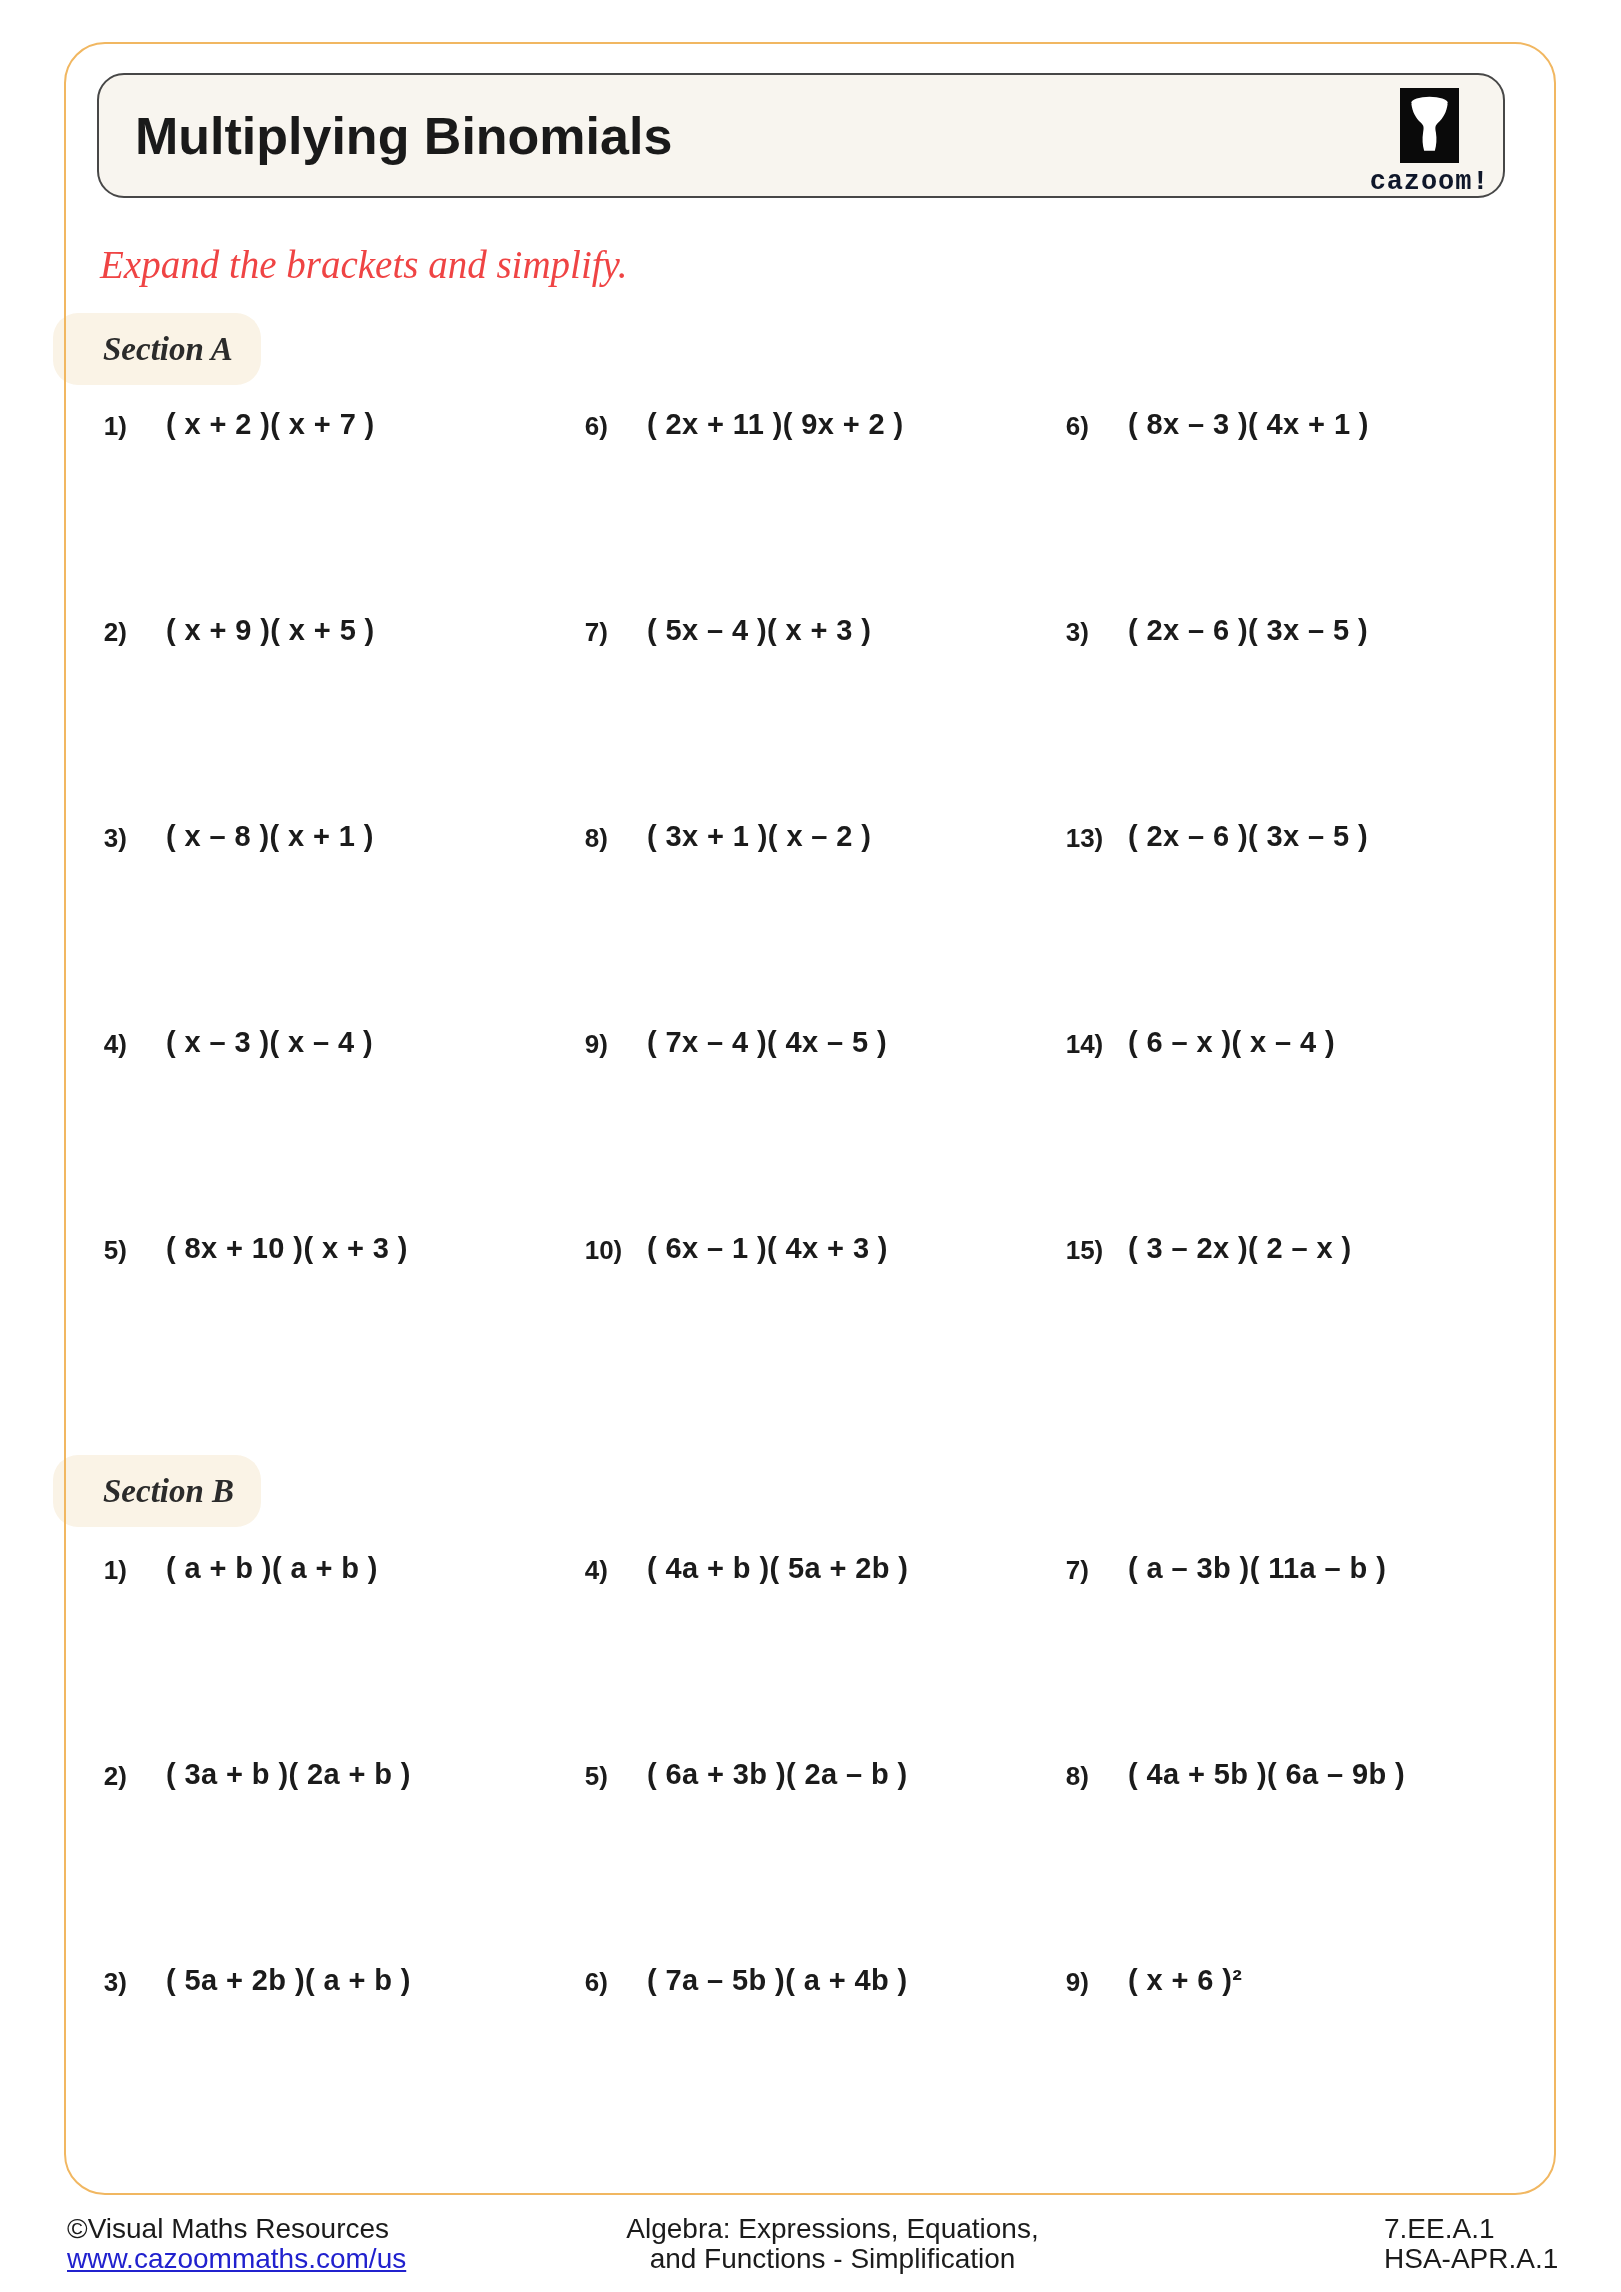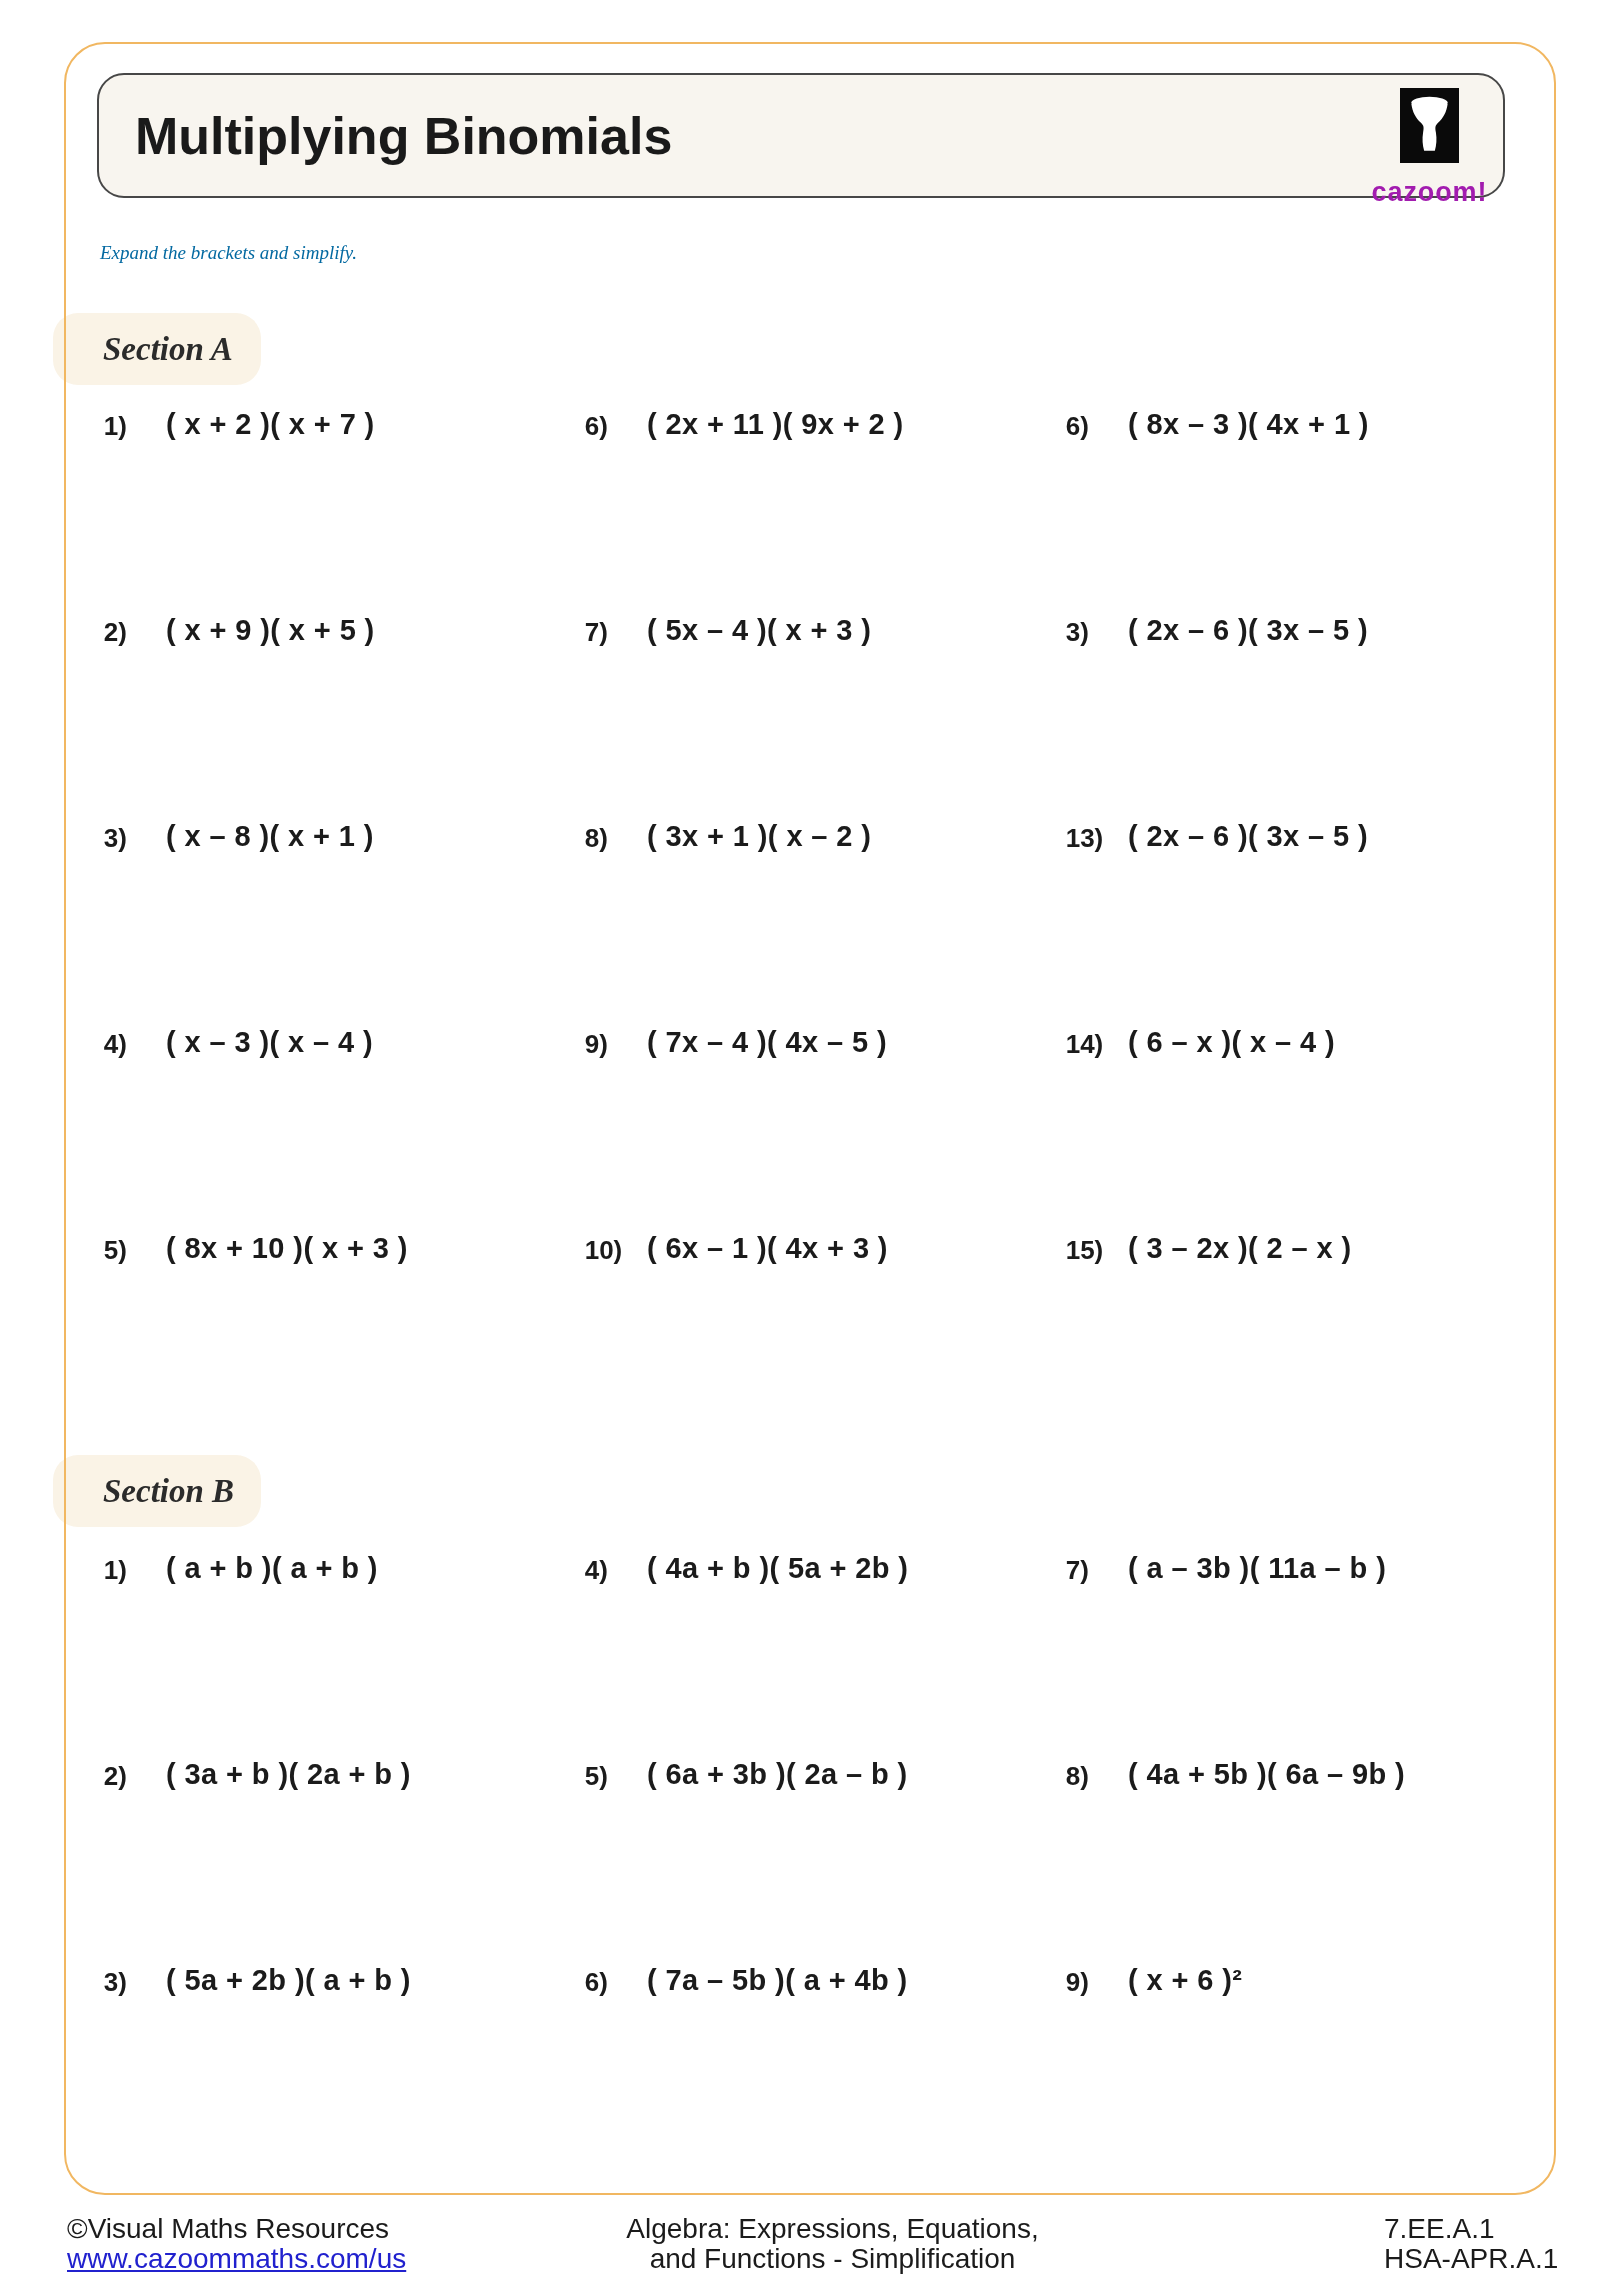--- a/index.html
+++ b/index.html
@@ -19,25 +19,25 @@
 
   .header-box{position:absolute;left:97px;top:73px;width:1408px;height:125px;
     background:var(--header-fill);border:2.7px solid var(--header-border);border-radius:27px;
     display:flex;align-items:center;z-index:1;}
   .title{font-size:52px;font-weight:bold;letter-spacing:0px;padding-left:36px;color:#1a1a1a;}
 
   .logo{position:absolute;right:12.5px;top:12.5px;width:122px;text-align:center;}
   .logo-square{width:59px;height:75px;background:#0a0a0a;margin:0 auto;
     display:flex;align-items:center;justify-content:center;}
   .logo-square svg{width:47px;height:64px;display:block;}
-  .logo-text{font-family:Liberation Sans, sans-serif;font-weight:bold;font-size:27px;
-    letter-spacing:0.9px;margin-top:14px;color:#a21caf;}
+  .logo-text{font-family:Liberation Mono, monospace;font-weight:bold;font-size:27px;
+    letter-spacing:0.9px;margin-top:4px;color:#0f172a;}
 
   .instruction{position:absolute;left:100px;top:242px;
-    font-family:"Liberation Serif",serif;font-style:italic;font-size:19px;color:#0369a1;}
+    font-family:"Liberation Serif",serif;font-style:italic;font-size:39px;color:#ef4444;}
 
   .badge{position:absolute;left:53px;width:208px;height:72px;
     background:var(--badge-fill);border-radius:25px;z-index:1;}
   .badge-label{font-family:"Liberation Serif",serif;font-weight:bold;font-style:italic;
     font-size:33px;line-height:72px;padding-left:50px;color:#2b2b2b;}
   #sectionA .badge{top:313px;}
   #sectionB .badge{top:1455px;}
 
   .problems{position:absolute;left:93px;display:grid;
     grid-template-columns:repeat(3,481px);grid-auto-flow:column;z-index:2;}

